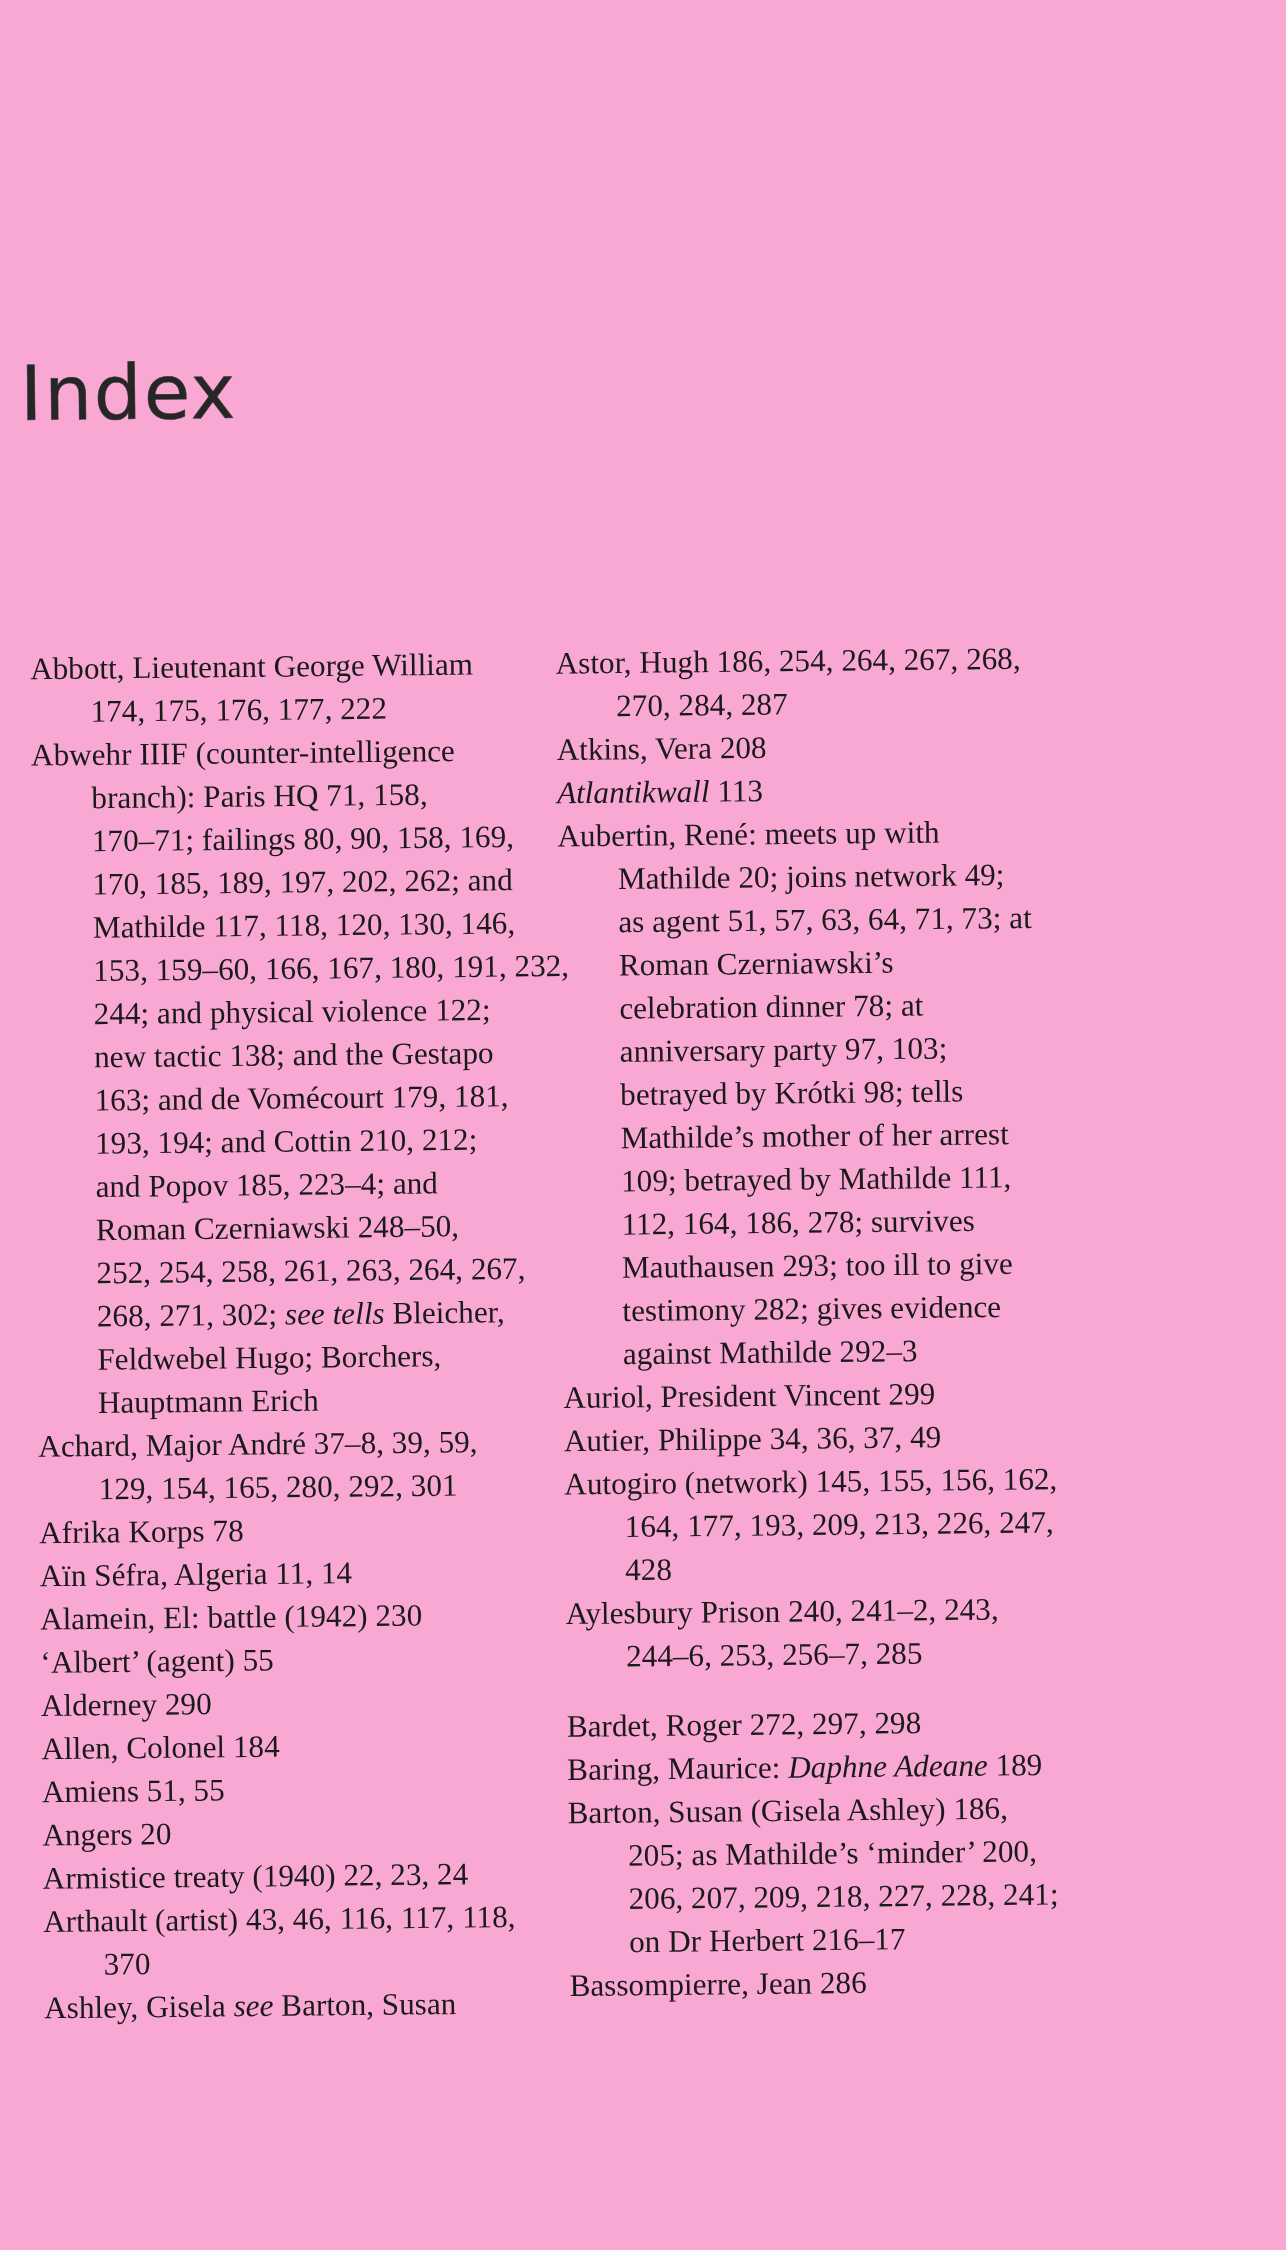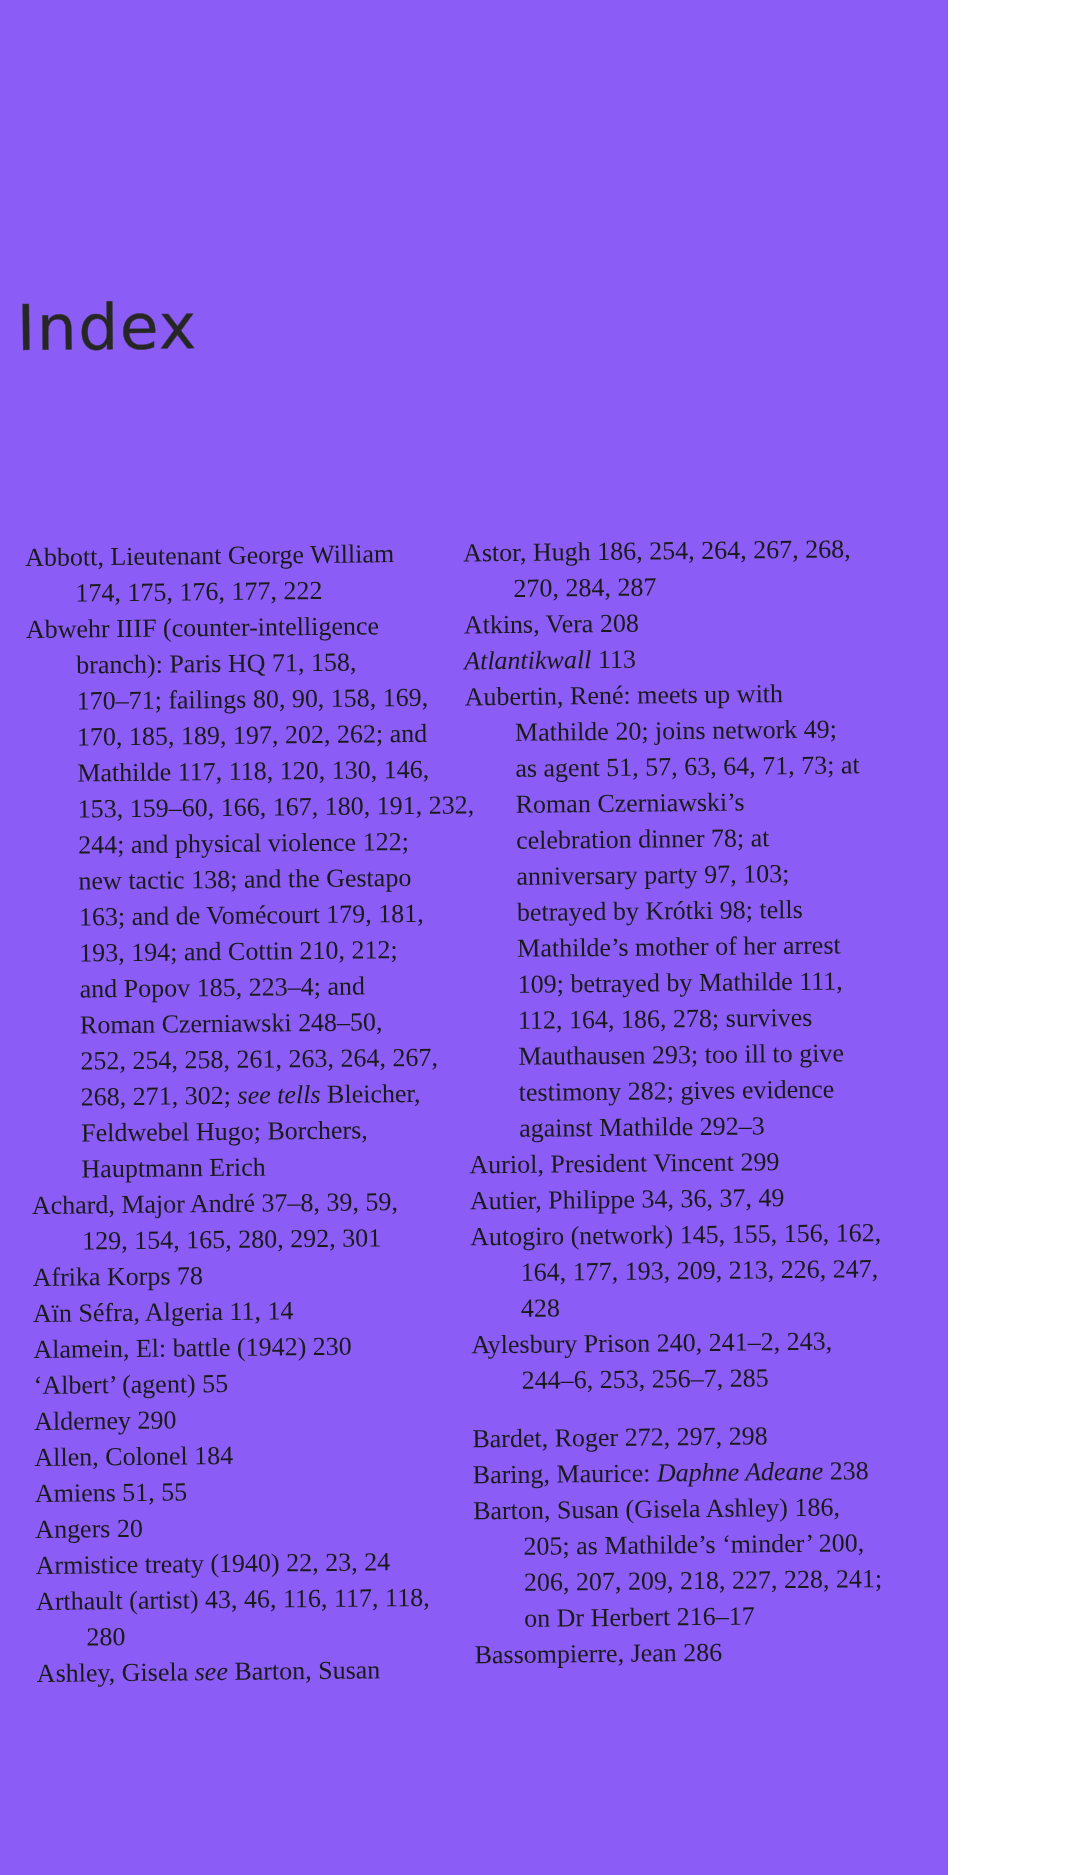--- a/index.html
+++ b/index.html
@@ -2,23 +2,23 @@
 <html><head>
 <meta charset="utf-8">
 <style>
   html, body {
     margin: 0;
     padding: 0;
     background: #ffffff;
   }
   .page {
     position: relative;
-    width: 948px;
+    width: 1072px;
     height: 1875px;
-    background: #8b5cf6;
+    background: #f9a8d4;
     overflow: hidden;
     font-family: "Liberation Serif", serif;
     color: #1a1a1a;
   }
   .scan-tilt {
     position: absolute;
     inset: 0;
     transform: rotate(-0.6deg);
     transform-origin: 30px 1600px;
   }
@@ -114,21 +114,21 @@
             <div class="line"><span>Amiens 51, 55</span></div>
           </div>
           <div class="entry">
             <div class="line"><span>Angers 20</span></div>
           </div>
           <div class="entry">
             <div class="line"><span>Armistice treaty (1940) 22, 23, 24</span></div>
           </div>
           <div class="entry">
             <div class="line"><span>Arthault (artist) 43, 46, 116, 117, 118,</span></div>
-            <div class="line cont"><span>280</span></div>
+            <div class="line cont"><span>370</span></div>
           </div>
           <div class="entry">
             <div class="line"><span>Ashley, Gisela </span><em>see</em><span> Barton, Susan</span></div>
           </div>
         </div>
       <div class="col col-right">
           <div class="entry">
             <div class="line"><span>Astor, Hugh 186, 254, 264, 267, 268,</span></div>
             <div class="line cont"><span>270, 284, 287</span></div>
           </div>
@@ -165,21 +165,21 @@
             <div class="line cont"><span>428</span></div>
           </div>
           <div class="entry">
             <div class="line"><span>Aylesbury Prison 240, 241–2, 243,</span></div>
             <div class="line cont"><span>244–6, 253, 256–7, 285</span></div>
           </div>
           <div class="entry gap">
             <div class="line"><span>Bardet, Roger 272, 297, 298</span></div>
           </div>
           <div class="entry">
-            <div class="line"><span>Baring, Maurice: </span><em>Daphne Adeane</em><span> 238</span></div>
+            <div class="line"><span>Baring, Maurice: </span><em>Daphne Adeane</em><span> 189</span></div>
           </div>
           <div class="entry">
             <div class="line"><span>Barton, Susan (Gisela Ashley) 186,</span></div>
             <div class="line cont"><span>205; as Mathilde’s ‘minder’ 200,</span></div>
             <div class="line cont"><span>206, 207, 209, 218, 227, 228, 241;</span></div>
             <div class="line cont"><span>on Dr Herbert 216–17</span></div>
           </div>
           <div class="entry">
             <div class="line"><span>Bassompierre, Jean 286</span></div>
           </div>

